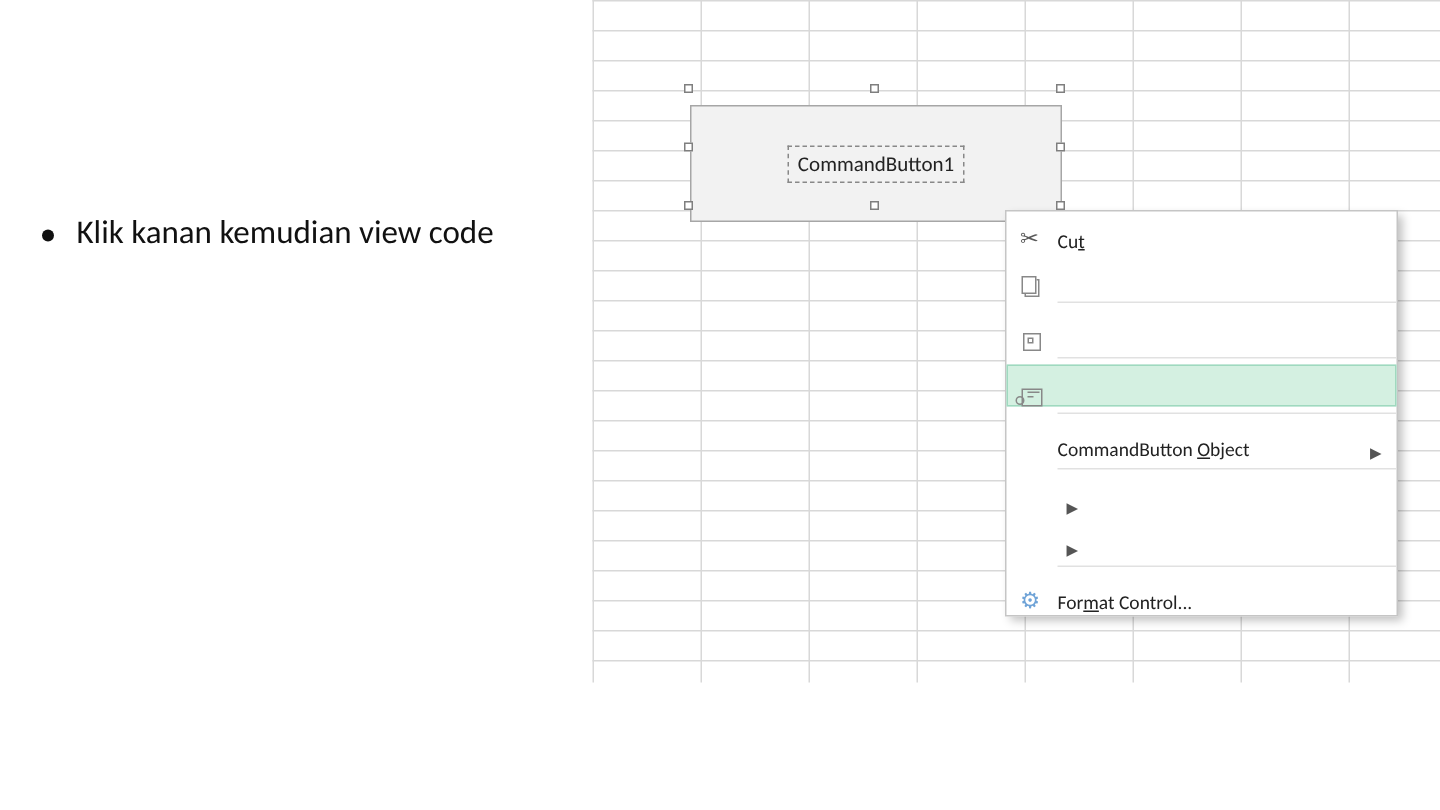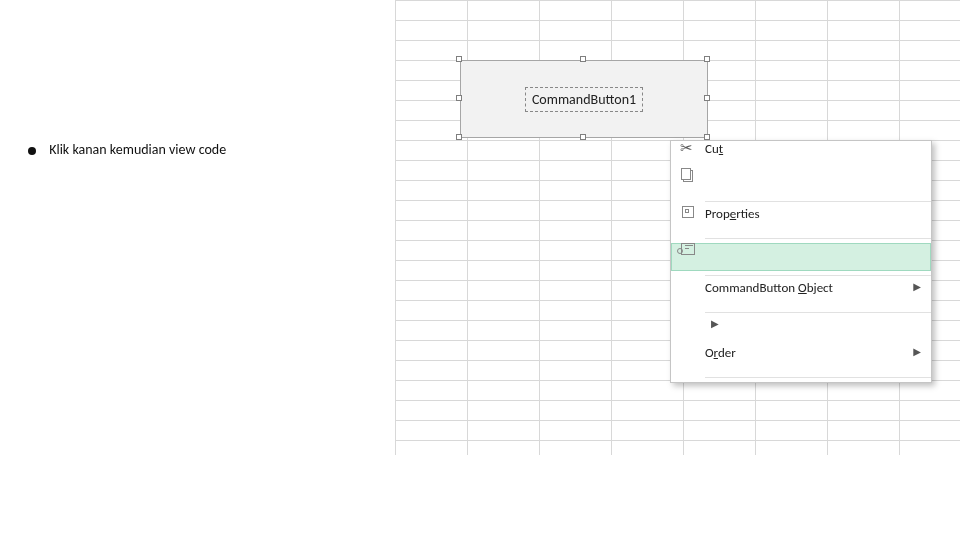--- a/index.html
+++ b/index.html
@@ -10,21 +10,21 @@
     background: #ffffff;
     font-family: "Segoe UI", Calibri, Arial, sans-serif;
     overflow: hidden;
   }
 
   
   .bullet-wrap {
     position: absolute;
     left: 28px;
     top: 142px;
-    font-size: 14px;
+    font-size: 22px;
     color: #111;
     line-height: 1.2;
     text-align: center;
   }
   .bullet-wrap .dot {
     display: inline-block;
     width: 8px;
     height: 8px;
     background: #111;
     border-radius: 50%;
@@ -52,21 +52,21 @@
     top: 0;
     height: 100%;
     border-left: 1px solid #d8d8d8;
     width: 0;
   }
 
   
   .cmd-button {
     position: absolute;
     left: 460px;
-    top: 60px;
+    top: 70px;
     width: 248px;
     height: 78px;
     background: #f2f2f2;
     border: 1px solid #a6a6a6;
     box-sizing: border-box;
     display: flex;
     align-items: center;
     justify-content: center;
     font-size: 14px;
     color: #222;
@@ -93,21 +93,21 @@
     top: 140px;
     width: 260px;
     background: #ffffff;
     border: 1px solid #c5c5c5;
     box-shadow: 3px 3px 6px rgba(0,0,0,0.25);
     font-size: 13px;
     color: #222;
   }
   .menu .item {
     display: flex;
-    align-items: flex-start;
+    align-items: flex-end;
     height: 28px;
     padding-right: 10px;
     position: relative;
   }
   .menu .item.highlight {
     background: #d4f0e1;
     outline: 1px solid #9fd9bf;
     outline-offset: -1px;
   }
   .menu .icon-slot {
@@ -283,21 +283,20 @@
     <div class="item">
       <div class="icon-slot">
         <span class="ic ic-copy"></span>
       </div>
     </div>
     <div class="sep"></div>
     <div class="item">
       <div class="icon-slot">
         <span class="ic ic-props"></span>
       </div>
-      <div class="label"><span>Prop</span><span class="u">e</span><span>rties</span></div>
     </div>
     <div class="sep"></div>
     <div class="item highlight">
       <div class="icon-slot">
         <span class="ic ic-code">
           <span class="zoom"></span>
         </span>
       </div>
     </div>
     <div class="sep"></div>
@@ -306,24 +305,29 @@
       <div class="label"><span>CommandButton </span><span class="u">O</span><span>bject</span></div>
       <span class="arrow">▶</span>
     </div>
     <div class="sep"></div>
     <div class="item">
       <div class="icon-slot"></div>
       <span class="arrow">▶</span>
     </div>
     <div class="item">
       <div class="icon-slot"></div>
-      <div class="label"><span>O</span><span class="u">r</span><span>der</span></div>
       <span class="arrow">▶</span>
     </div>
     <div class="sep"></div>
+    <div class="item">
+      <div class="icon-slot">
+        <span class="ic ic-format"></span>
+      </div>
+      <div class="label"><span>For</span><span class="u">m</span><span>at Control...</span></div>
+    </div>
   </div>
 
 <div class="handle" style="left: 456px; top: 56px;"></div>
 <div class="handle" style="left: 580px; top: 56px;"></div>
 <div class="handle" style="left: 704px; top: 56px;"></div>
 <div class="handle" style="left: 456px; top: 95px;"></div>
 <div class="handle" style="left: 704px; top: 95px;"></div>
 <div class="handle" style="left: 456px; top: 134px;"></div>
 <div class="handle" style="left: 580px; top: 134px;"></div>
 <div class="handle" style="left: 704px; top: 134px;"></div>

